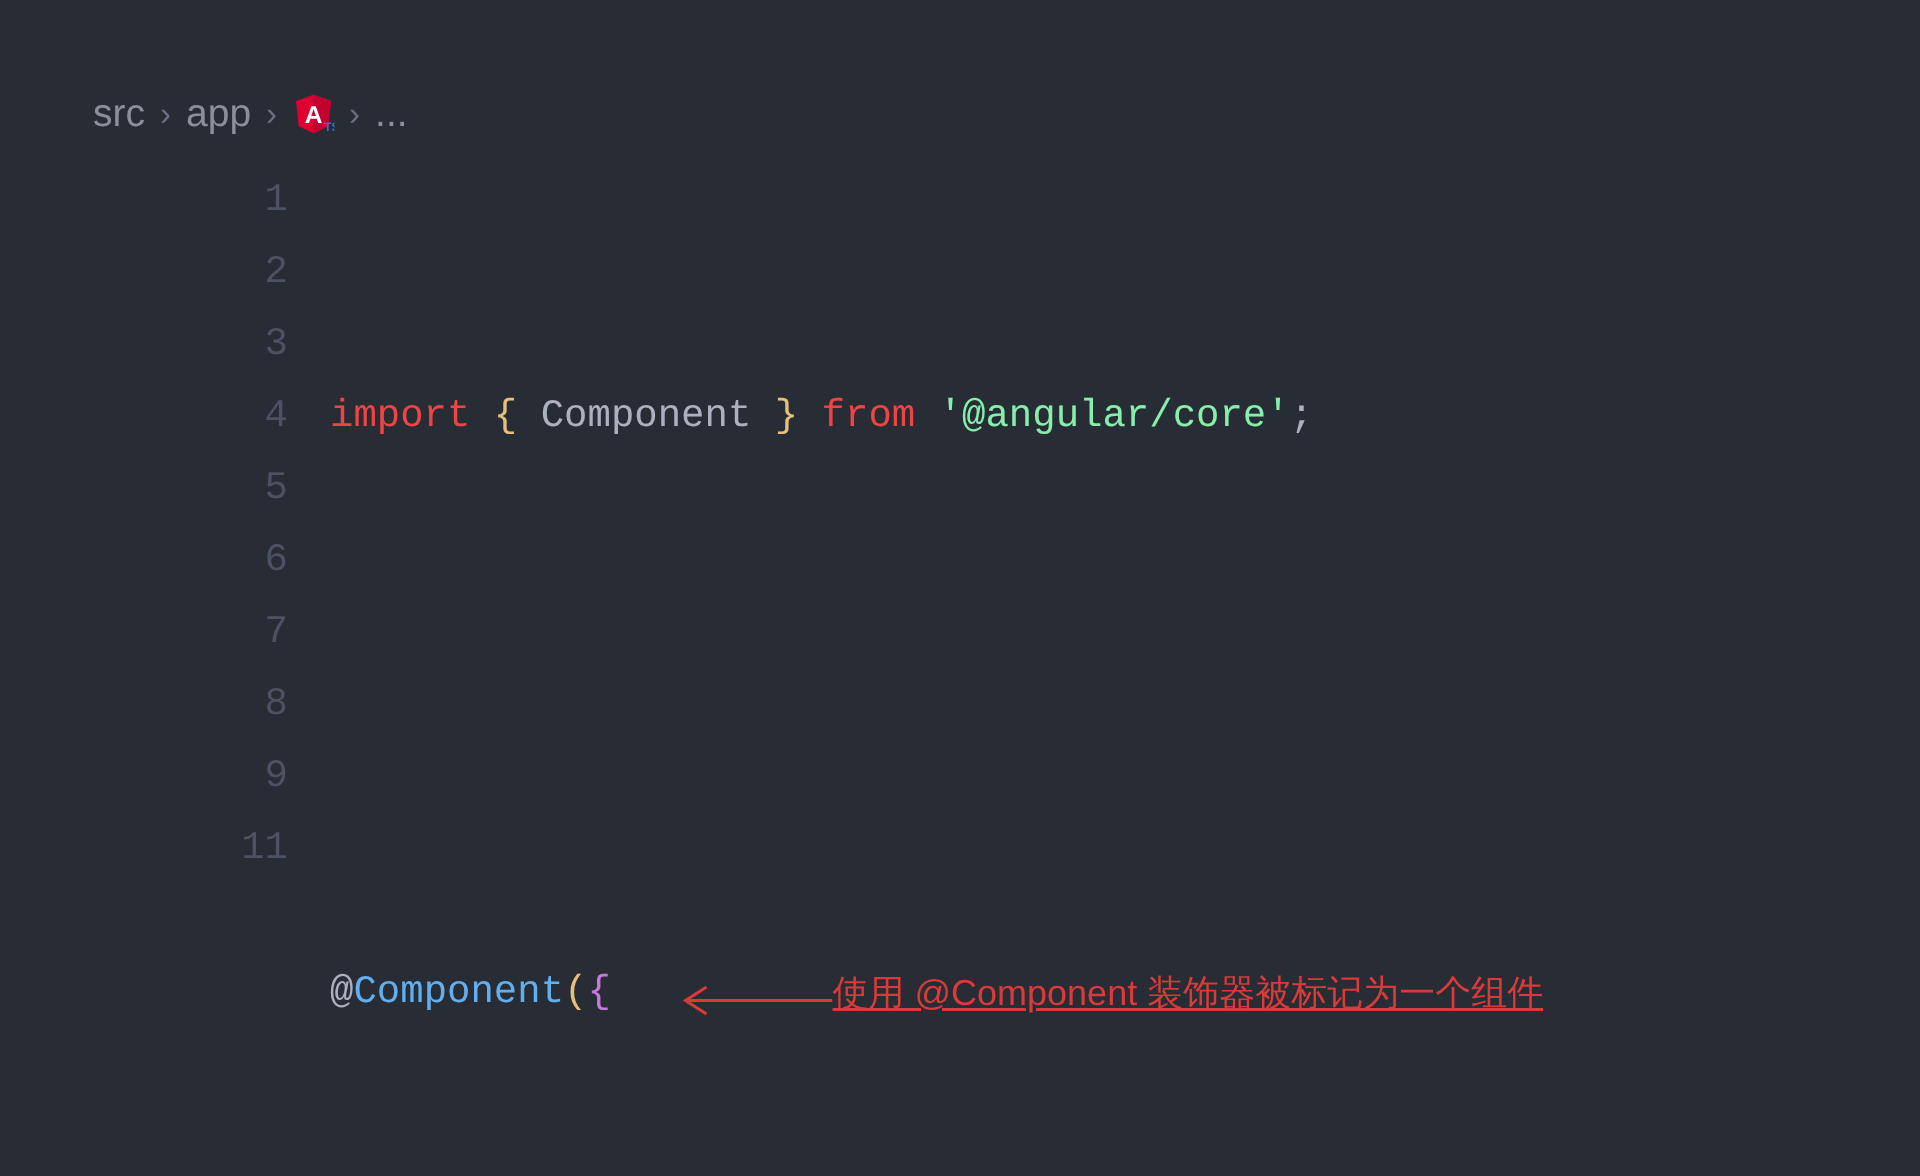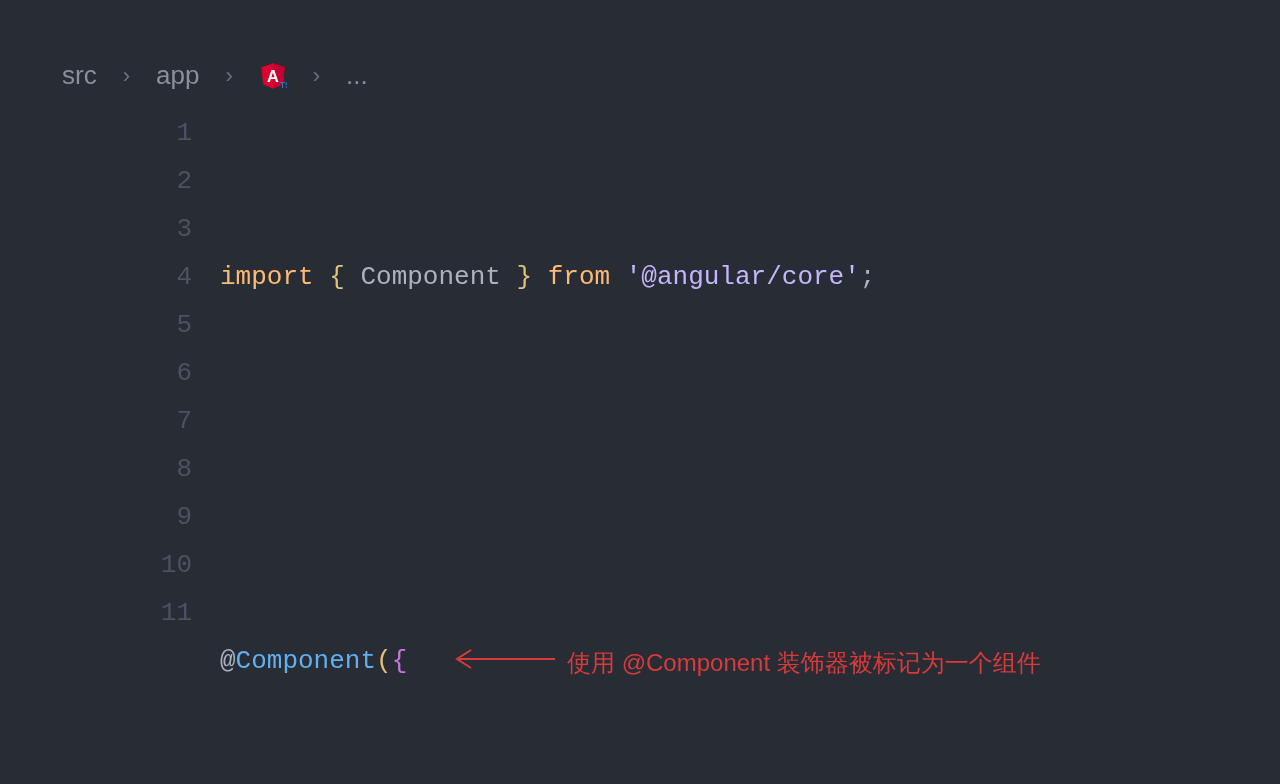--- a/index.html
+++ b/index.html
@@ -10,21 +10,21 @@
     height: 784px;
     overflow: hidden;
     color: #abb2bf;
   }
   .editor-wrap {
     padding: 60px 20px 20px 20px;
   }
   .breadcrumb {
     display: flex;
     align-items: center;
-    gap: 26px;
+    gap: 10px;
     padding: 0 0 18px 42px;
     font-size: 26px;
     color: #8a9099;
     font-family: -apple-system, 'Segoe UI', sans-serif;
   }
   .crumb-sep {
     color: #6a7280;
     font-size: 22px;
   }
   .angular-icon {
@@ -47,37 +47,38 @@
     user-select: none;
   }
   .gutter .ln { height: 48px; }
   .code {
     position: relative;
     flex: 1;
     white-space: pre;
   }
   .code .row { height: 48px; position: relative; }
   
-  .kw     { color: #fdba74; } 
+  .kw     { color: #ef4444; } 
   .ident  { color: #abb2bf; }
   .punct  { color: #abb2bf; }
   .brace-y{ color: #e5c07b; } 
   .brace-m{ color: #c678dd; } 
-  .str    { color: #c4b5fd; }
+  .str    { color: #86efac; }
   .deco   { color: #61afef; }
   .at     { color: #abb2bf; }
 
   .annotation {
     position: absolute;
     display: flex;
-    align-items: flex-start;
-    gap: 12px;
+    align-items: flex-end;
+    gap: 0;
     color: #d93a3a;
     font-family: -apple-system, 'Segoe UI', 'Microsoft YaHei', sans-serif;
     font-size: 24px;
+    text-decoration: underline;
   }
   .annotation svg { flex-shrink: 0; }
 </style>
 </head>
 <body>
 
 <div class="editor-wrap">
 
   <div class="breadcrumb">
     <span>src</span>
@@ -101,21 +102,20 @@
     <div class="gutter">
       <div class="ln">1</div>
       <div class="ln">2</div>
       <div class="ln">3</div>
       <div class="ln">4</div>
       <div class="ln">5</div>
       <div class="ln">6</div>
       <div class="ln">7</div>
       <div class="ln">8</div>
       <div class="ln">9</div>
-      <div class="ln">10</div>
       <div class="ln">11</div>
     </div>
 
     <div class="code">
       
       <div class="row"><span class="kw">import</span> <span class="brace-y">{</span> <span class="ident">Component</span> <span class="brace-y">}</span> <span class="kw">from</span> <span class="str">'@angular/core'</span><span class="punct">;</span></div>
       
       <div class="row"></div>
       
       <div class="row"><span class="at">@</span><span class="deco">Component</span><span class="brace-y">(</span><span class="brace-m">{</span>

